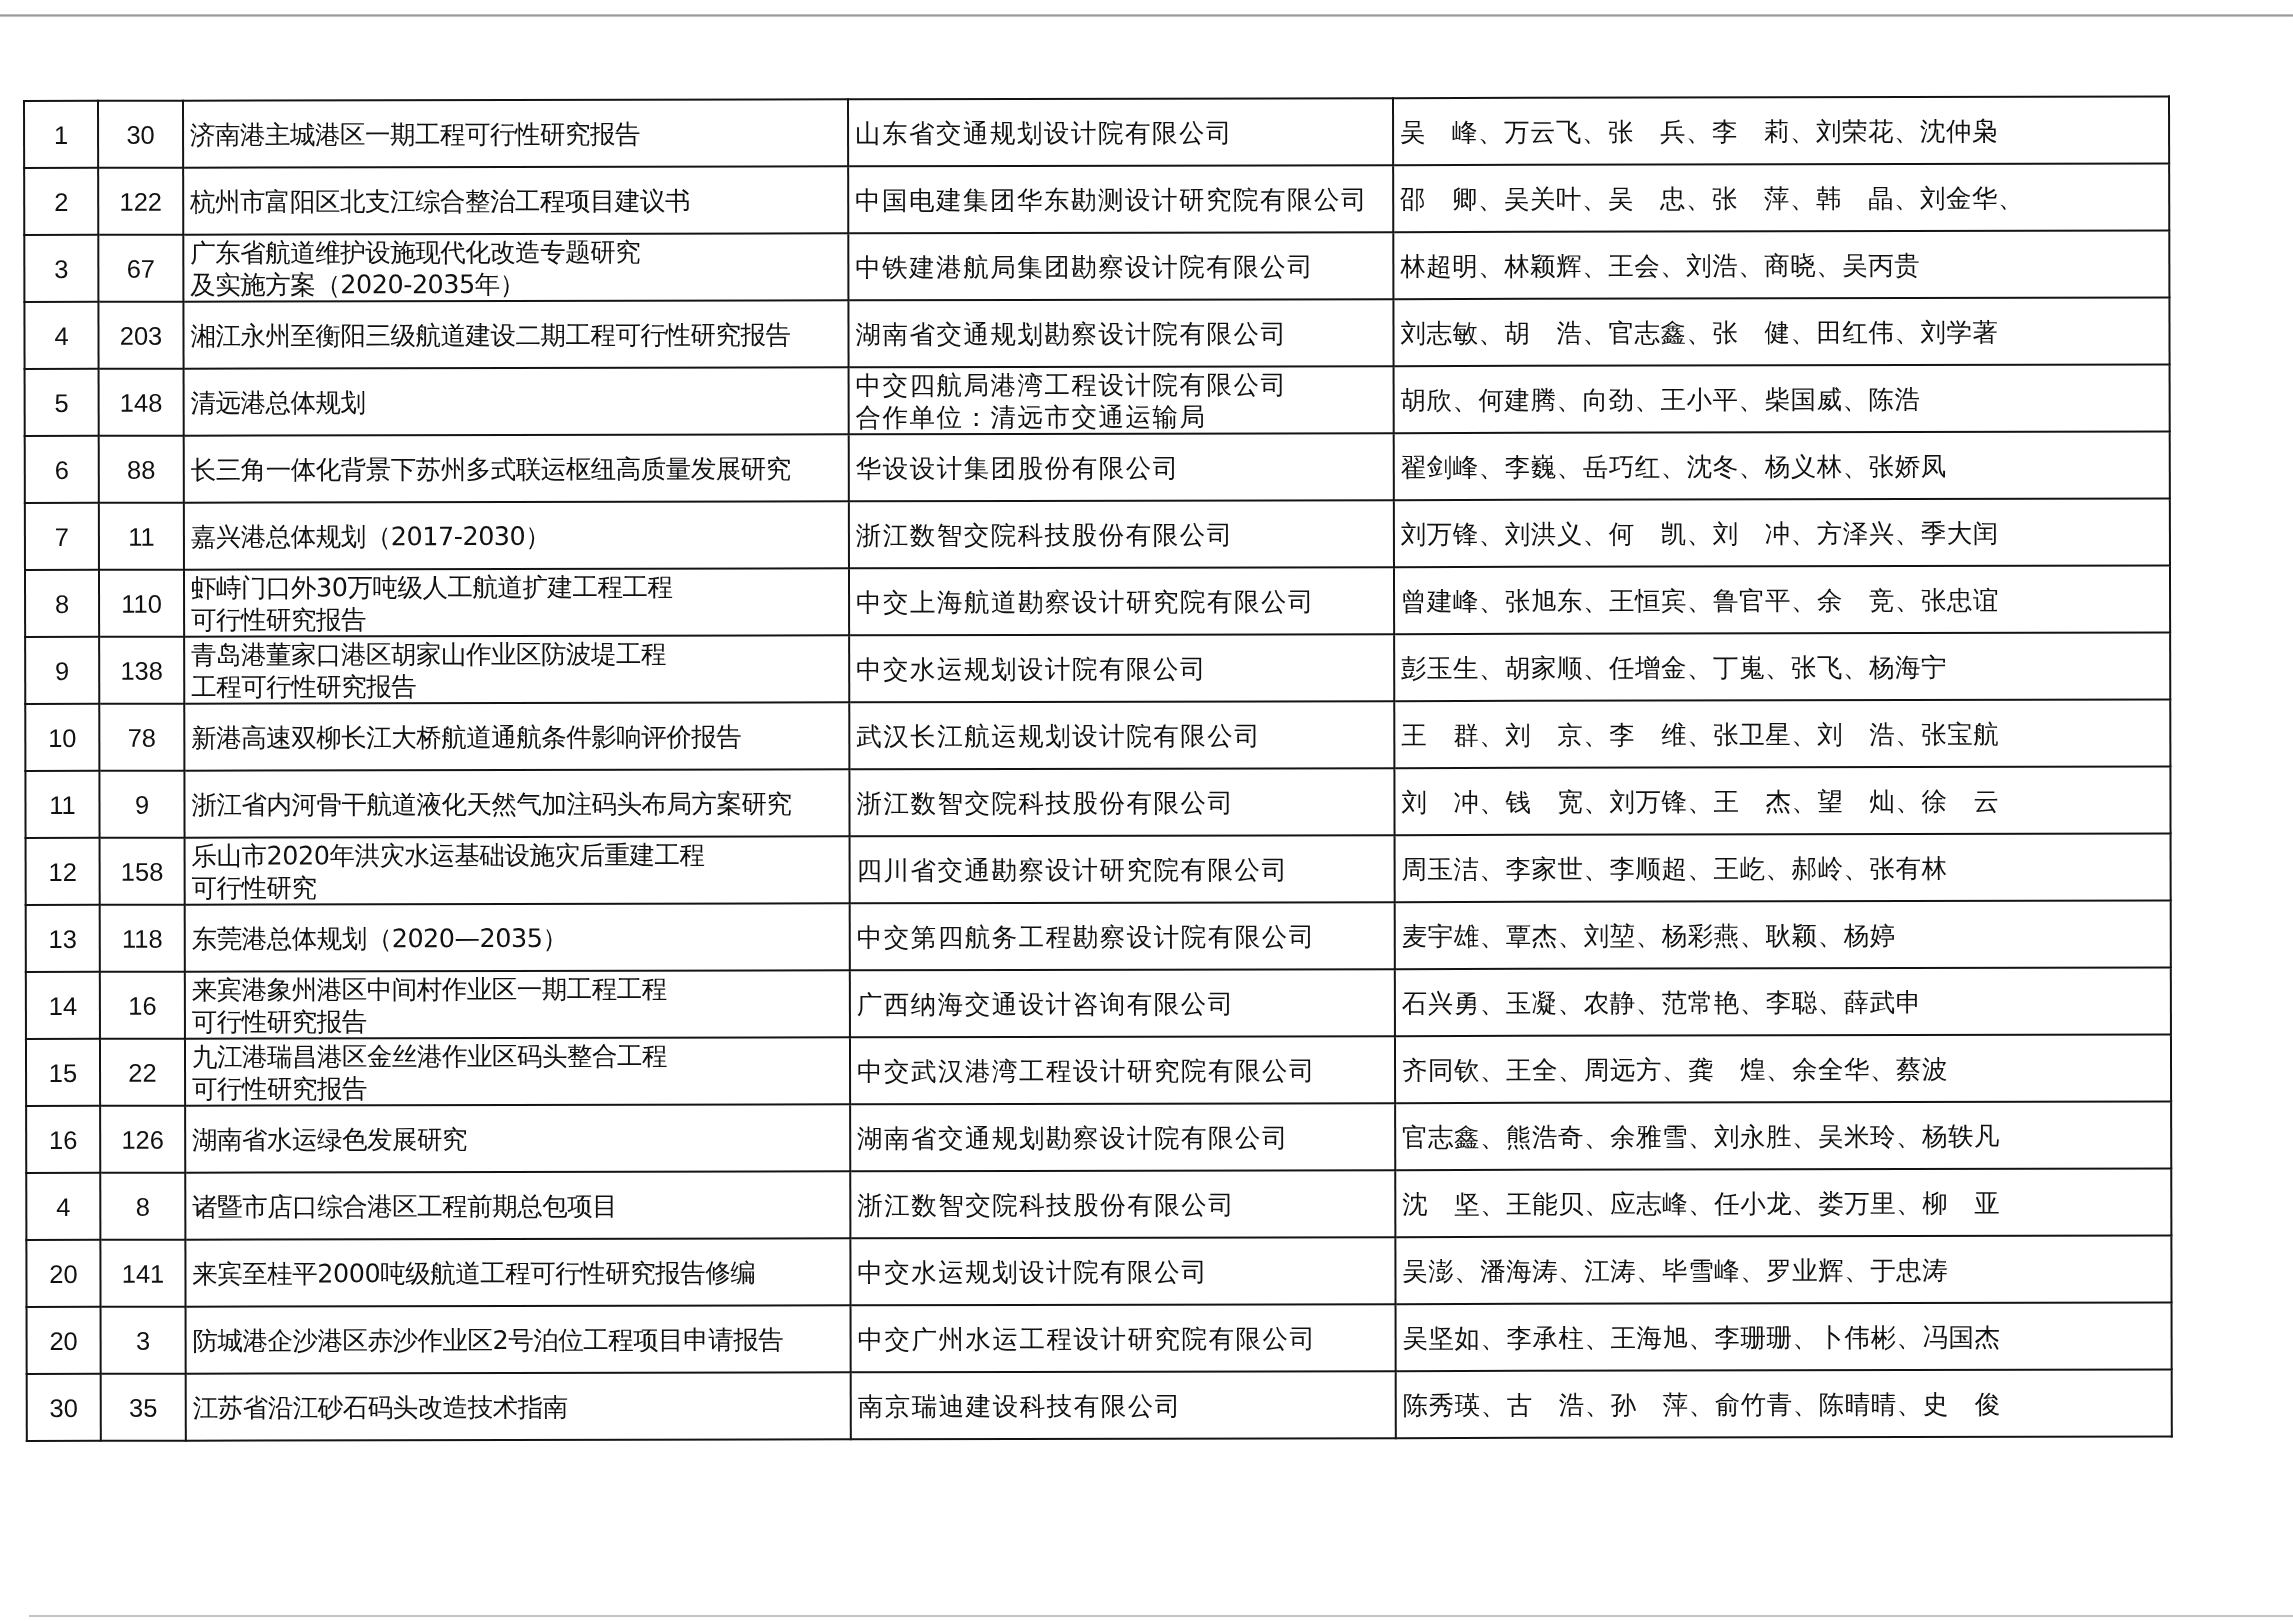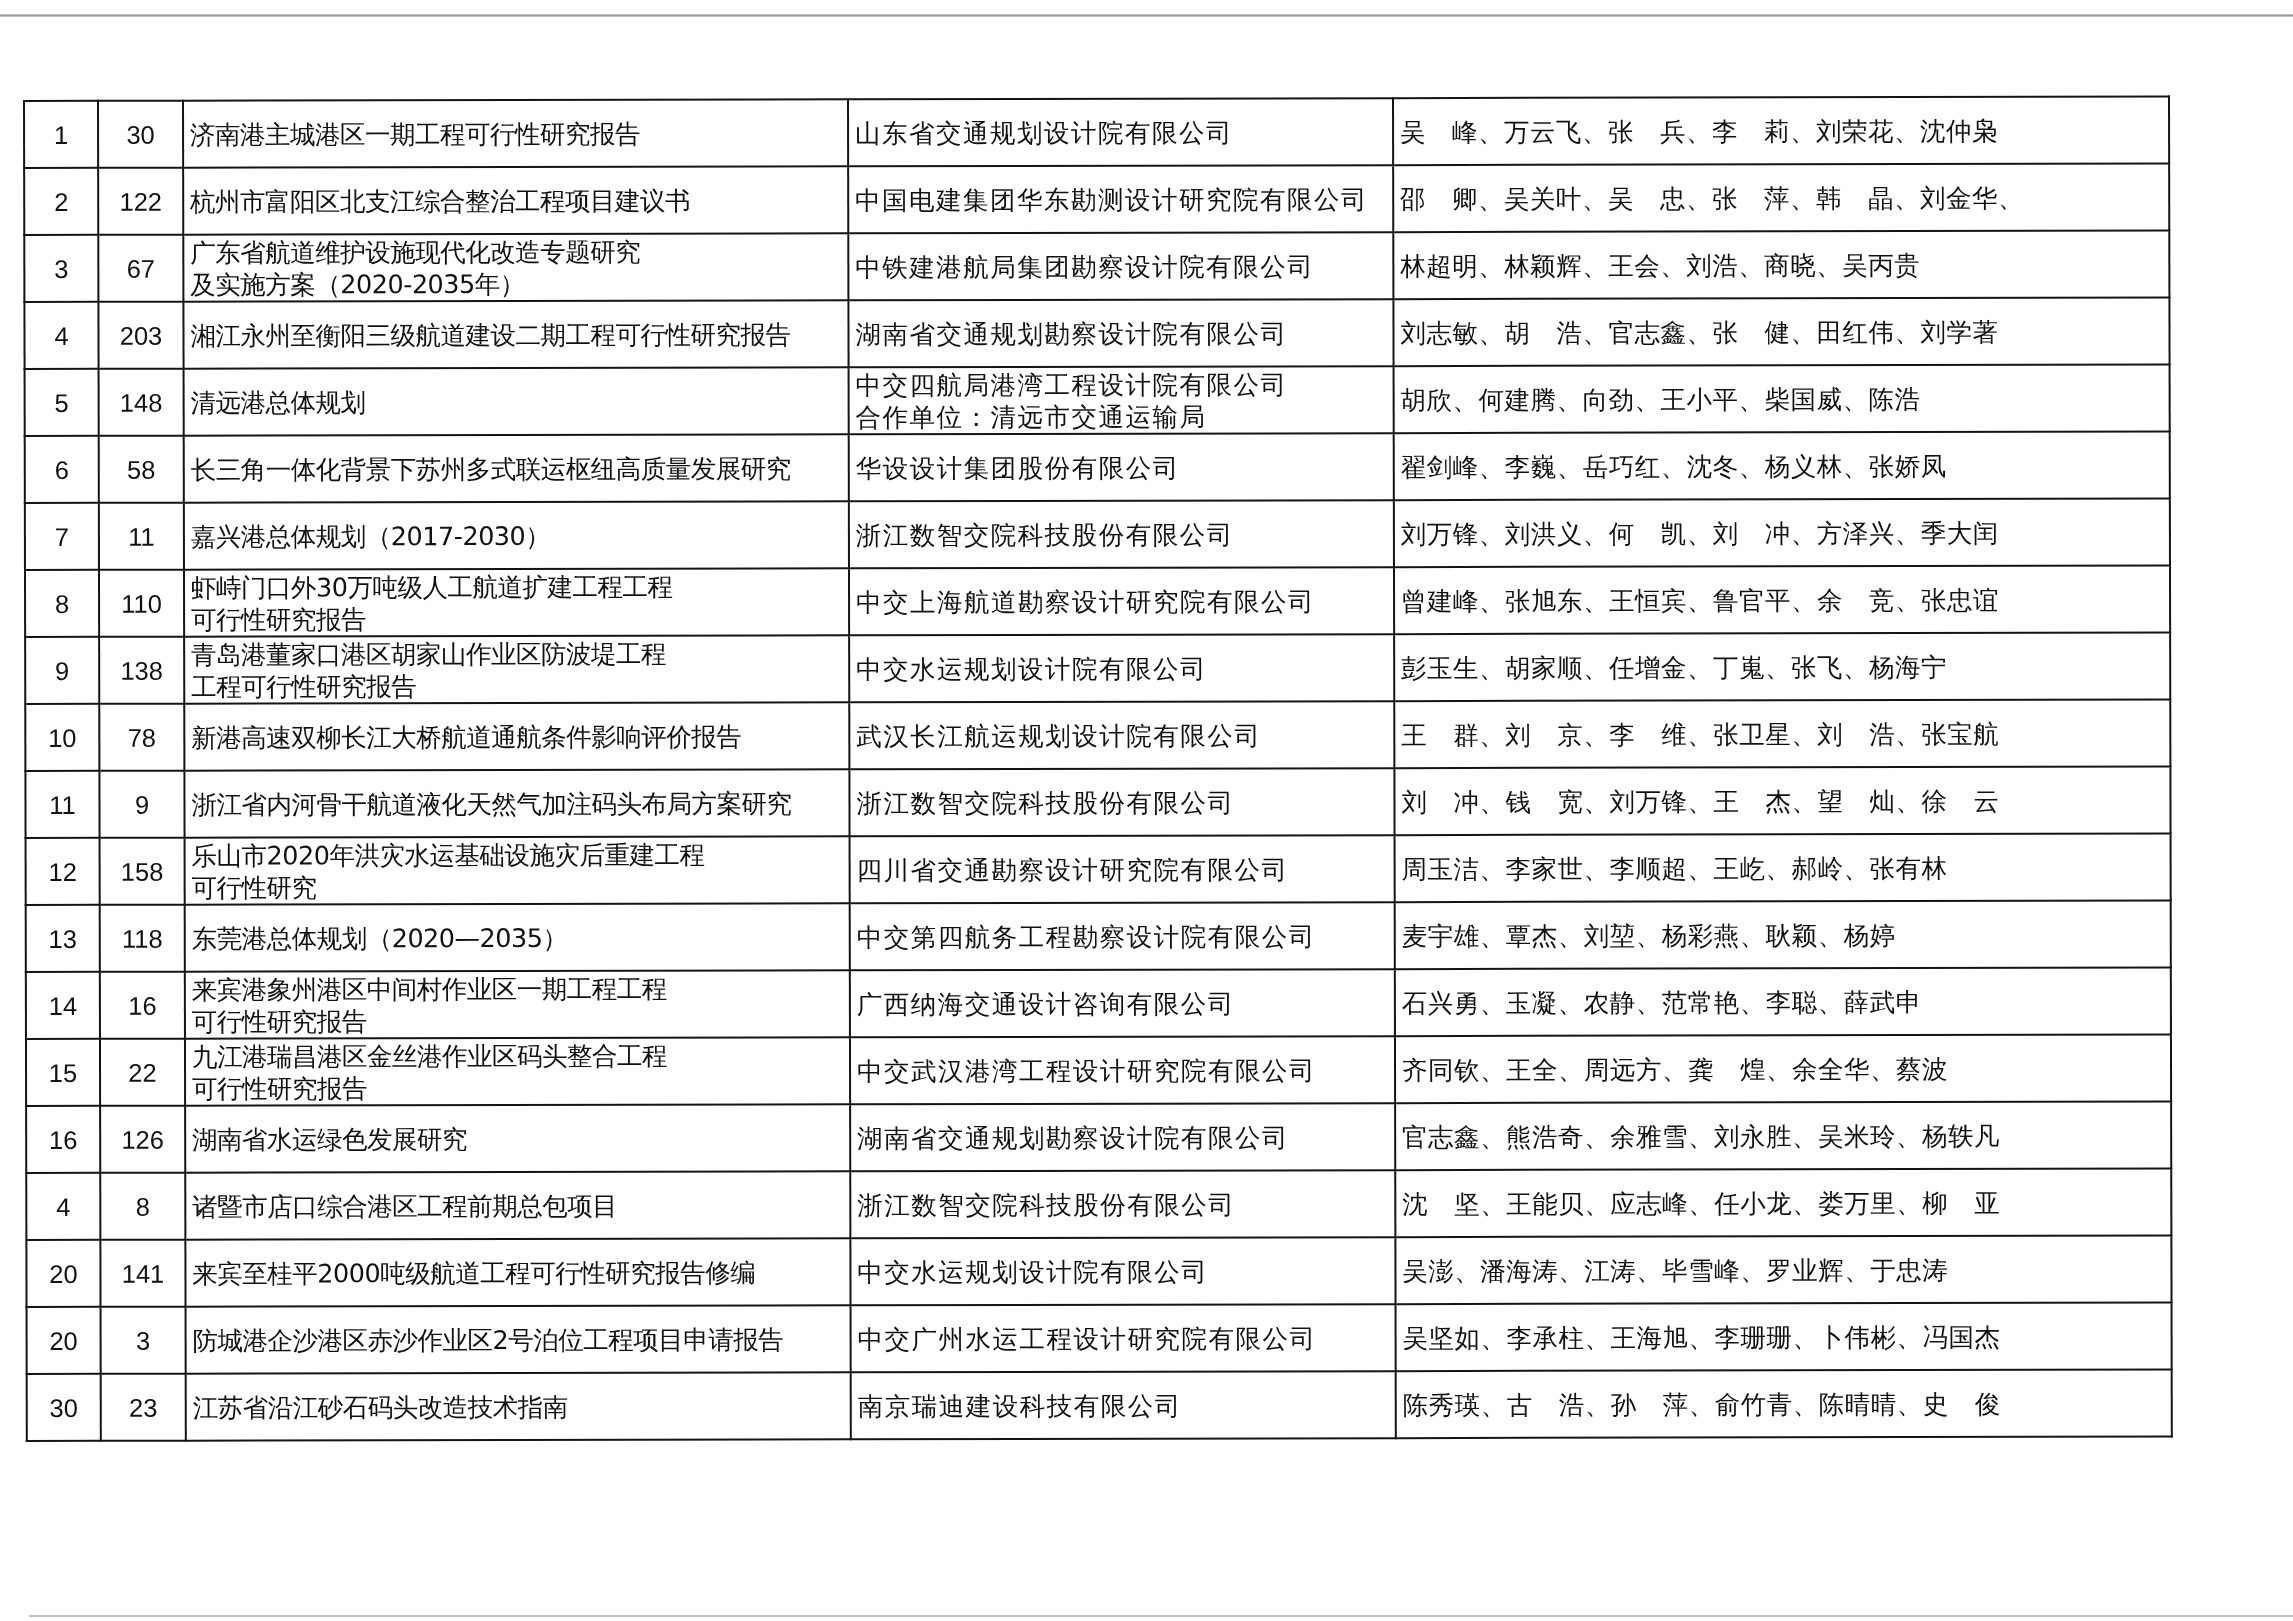--- a/index.html
+++ b/index.html
@@ -136,21 +136,21 @@
             <span class="line">清远港总体规划</span>
           </td>
     <td class="org">
             <span class="line">中交四航局港湾工程设计院有限公司</span>
             <span class="line">合作单位：清远市交通运输局</span>
           </td>
     <td class="people">胡欣、何建腾、向劲、王小平、柴国威、陈浩</td>
   </tr>
         <tr>
     <td class="seq">6</td>
-    <td class="no">58</td>
+    <td class="no">88</td>
     <td class="title">
             <span class="line">长三角一体化背景下苏州多式联运枢纽高质量发展研究</span>
           </td>
     <td class="org">
             <span class="line">华设设计集团股份有限公司</span>
           </td>
     <td class="people">翟剑峰、李巍、岳巧红、沈冬、杨义林、张娇凤</td>
   </tr>
         <tr>
     <td class="seq">7</td>
@@ -295,21 +295,21 @@
     <td class="title">
             <span class="line">防城港企沙港区赤沙作业区2号泊位工程项目申请报告</span>
           </td>
     <td class="org">
             <span class="line">中交广州水运工程设计研究院有限公司</span>
           </td>
     <td class="people">吴坚如、李承柱、王海旭、李珊珊、卜伟彬、冯国杰</td>
   </tr>
         <tr>
     <td class="seq">30</td>
-    <td class="no">23</td>
+    <td class="no">35</td>
     <td class="title">
             <span class="line">江苏省沿江砂石码头改造技术指南</span>
           </td>
     <td class="org">
             <span class="line">南京瑞迪建设科技有限公司</span>
           </td>
     <td class="people">陈秀瑛、古　浩、孙　萍、俞竹青、陈晴晴、史　俊</td>
   </tr>
       </tbody>
   </table>

